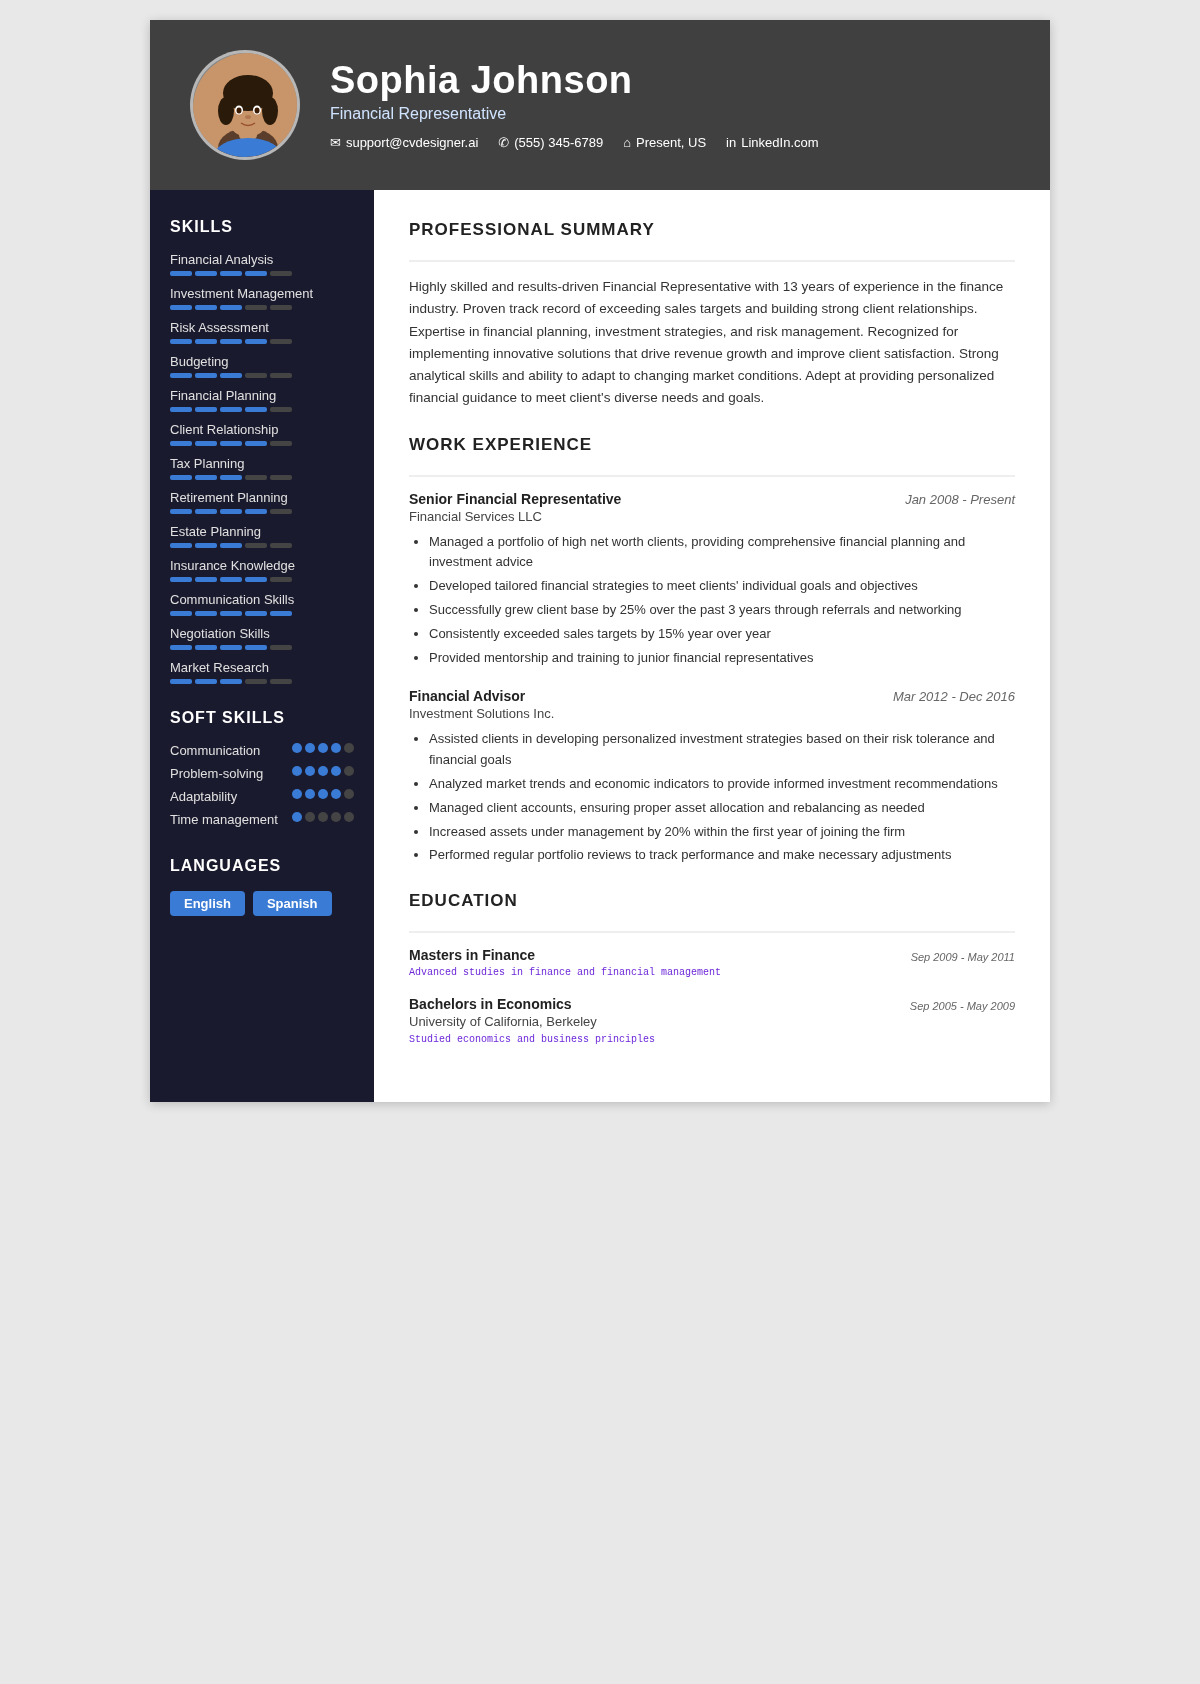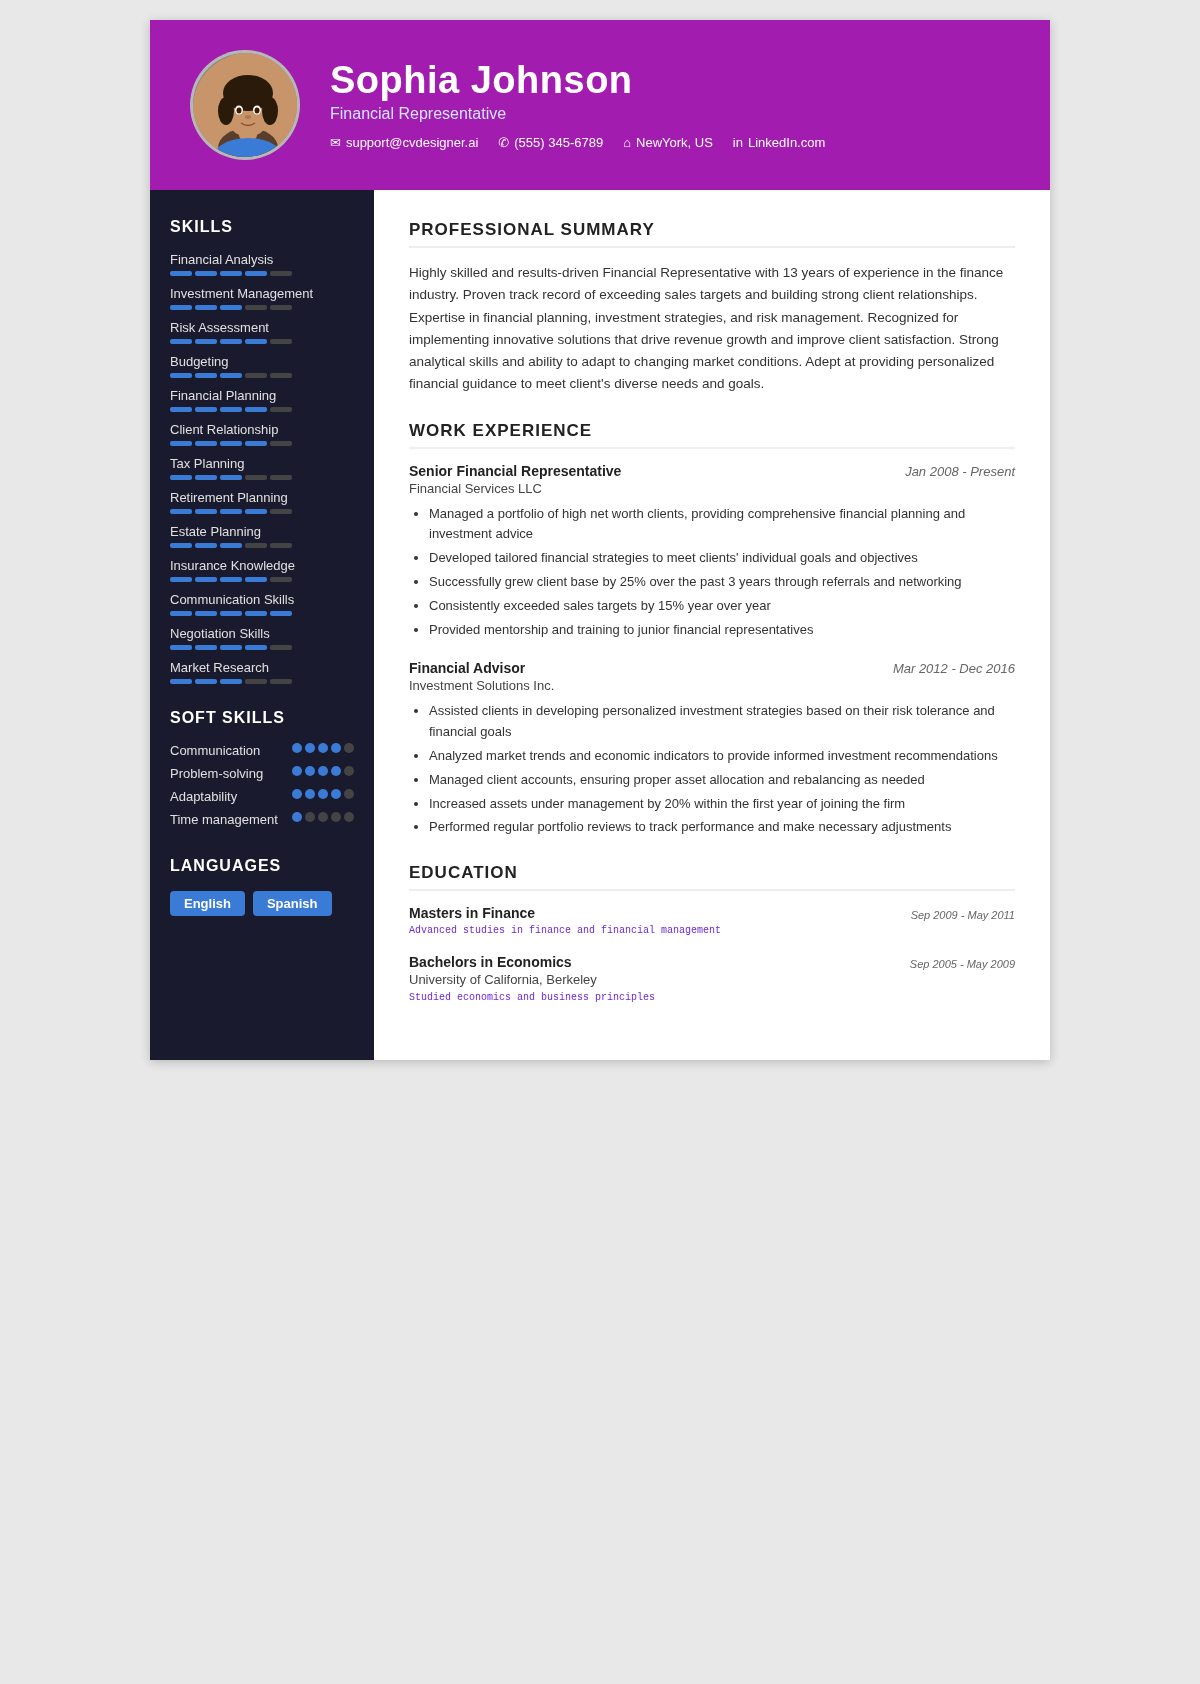--- a/index.html
+++ b/index.html
@@ -11,21 +11,21 @@
       padding: 20px;
     }
     .page {
       width: 900px;
       background: #fff;
       box-shadow: 0 2px 10px rgba(0,0,0,0.2);
     }
 
     
     .header {
-      background: #a21caf;
+      background: #404040;
       padding: 30px 40px;
       display: flex;
       align-items: center;
       gap: 30px;
     }
     .avatar {
       width: 110px;
       height: 110px;
       border-radius: 50%;
       overflow: hidden;
@@ -155,21 +155,21 @@
       background: #fff;
     }
     .main-section { margin-bottom: 25px; }
     .main-section-title {
       font-size: 17px;
       font-weight: 900;
       letter-spacing: 1px;
       text-transform: uppercase;
       color: #222;
       border-bottom: 2px solid #eee;
-      padding-bottom: 6px;
+      padding-bottom: 20px;
       margin-bottom: 14px;
     }
 
     
     .summary-text {
       font-size: 13.5px;
       line-height: 1.65;
       color: #333;
     }
 
@@ -287,21 +287,21 @@
       <div class="contact-item">
             <span class="contact-icon">✉</span>
             <span>support@cvdesigner.ai</span>
           </div>
           <div class="contact-item">
             <span class="contact-icon">✆</span>
             <span>(555) 345-6789</span>
           </div>
           <div class="contact-item">
             <span class="contact-icon">⌂</span>
-            <span>NewYork, US</span>
+            <span>Present, US</span>
           </div>
           <div class="contact-item">
             <span class="contact-icon">in</span>
             <span>LinkedIn.com</span>
           </div>
         </div>
     </div>
   </div>
 
   <div class="body">

